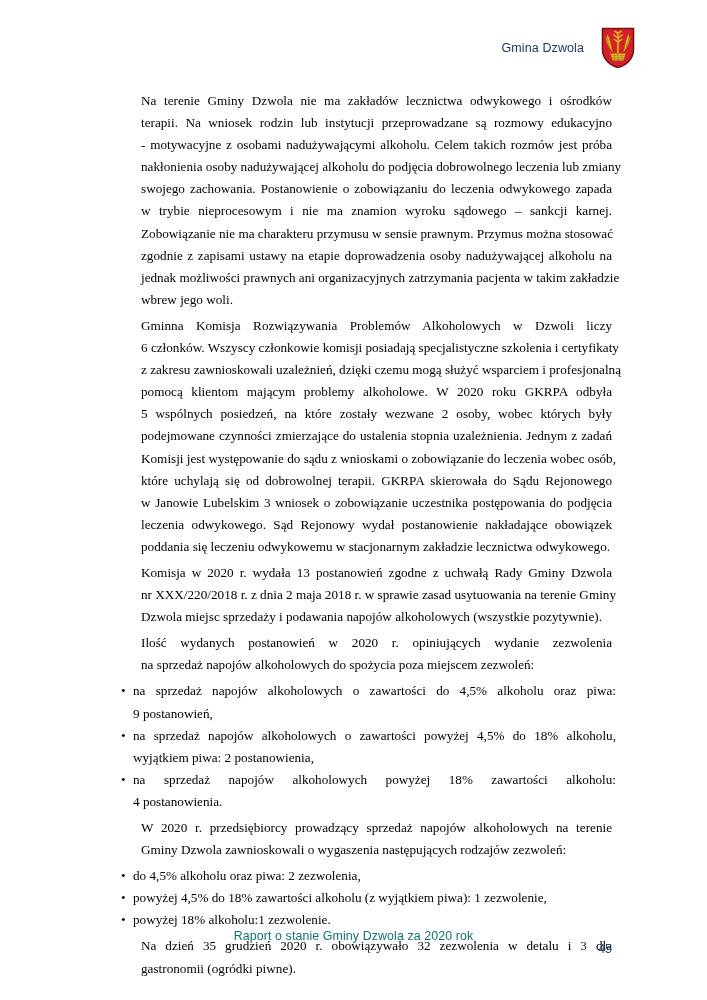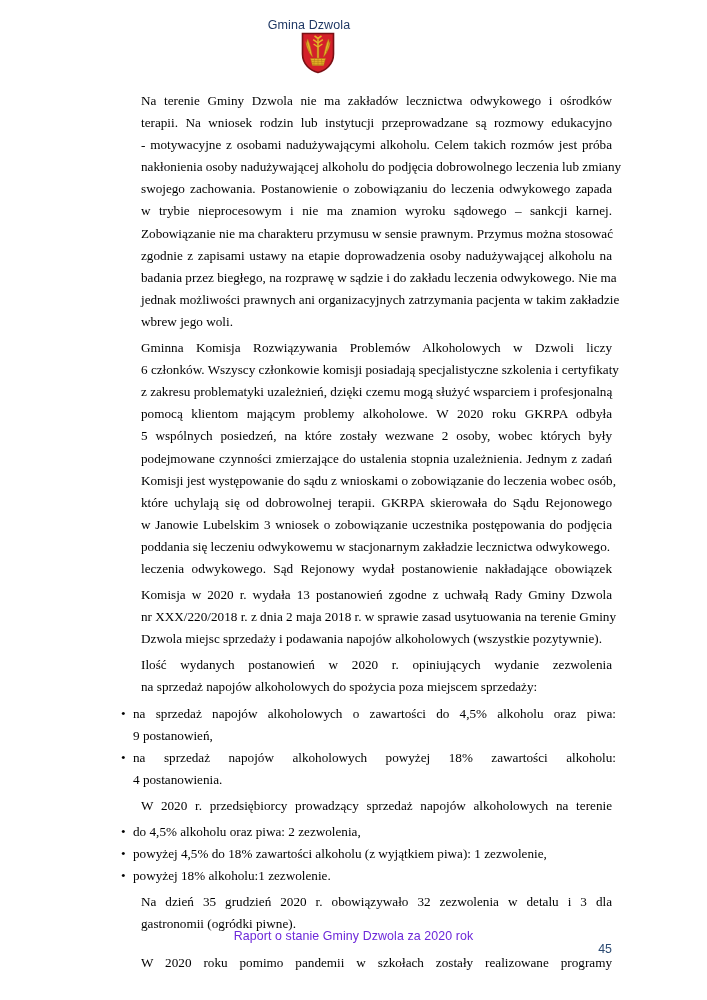--- a/index.html
+++ b/index.html
@@ -29,21 +29,20 @@
     position: absolute;
     top: 22px;
     left: 0;
     width: 707px;
     height: 52px;
     display: flex;
     align-items: center;
     justify-content: flex-end;
     padding-right: 72px;
     box-sizing: border-box;
-    flex-direction: column;
   }
   .header-title {
     font-family: "Liberation Sans", "DejaVu Sans", sans-serif;
     font-size: 12.5px;
     color: #1f3864;
     letter-spacing: 0.1px;
     margin-right: 17px;
     white-space: nowrap;
   }
   .crest {
@@ -112,21 +111,21 @@
   .doc-footer {
     position: absolute;
     left: 0;
     top: 926px;
     width: 707px;
     text-align: center;
   }
   .footer-text {
     font-family: "Liberation Sans", "DejaVu Sans", sans-serif;
     font-size: 12.4px;
-    color: #6d28d9;
+    color: #0f766e;
     letter-spacing: 0.1px;
   }
   .page-number {
     position: absolute;
     top: 942px;
     left: 0;
     width: 707px;
     padding-right: 95px;
     box-sizing: border-box;
     text-align: right;
@@ -168,63 +167,67 @@
 
     <p class="para">
       <span class="flowline" style="text-indent:40px">Na terenie Gminy Dzwola nie ma zakładów lecznictwa odwykowego i ośrodków</span>
       <span class="flowline">terapii. Na wniosek rodzin lub instytucji przeprowadzane są rozmowy edukacyjno</span>
       <span class="flowline">- motywacyjne z osobami nadużywającymi alkoholu. Celem takich rozmów jest próba</span>
       <span class="flowline">nakłonienia osoby nadużywającej alkoholu do podjęcia dobrowolnego leczenia lub zmiany</span>
       <span class="flowline">swojego zachowania.  Postanowienie o zobowiązaniu do leczenia odwykowego zapada</span>
       <span class="flowline">w trybie nieprocesowym i nie ma znamion wyroku sądowego – sankcji karnej.</span>
       <span class="flowline">Zobowiązanie nie ma charakteru przymusu w sensie prawnym. Przymus można stosować</span>
       <span class="flowline">zgodnie z zapisami ustawy na etapie doprowadzenia osoby nadużywającej alkoholu na</span>
-      <span class="flowline">badania przez biegłego, na rozprawę w sądzie i do zakładu leczenia odwykowego. Nie ma</span>
       <span class="flowline">jednak możliwości prawnych ani organizacyjnych zatrzymania pacjenta w takim zakładzie</span>
       <span class="flowline last">wbrew jego woli.</span>
     </p>
 
     <p class="para">
       <span class="flowline" style="text-indent:40px">Gminna Komisja Rozwiązywania Problemów Alkoholowych w Dzwoli liczy</span>
       <span class="flowline">6 członków. Wszyscy członkowie komisji posiadają specjalistyczne szkolenia i certyfikaty</span>
-      <span class="flowline">z zakresu problematyki uzależnień, dzięki czemu mogą służyć wsparciem i profesjonalną</span>
+      <span class="flowline">z zakresu zawnioskowali uzależnień, dzięki czemu mogą służyć wsparciem i profesjonalną</span>
       <span class="flowline">pomocą klientom mającym problemy alkoholowe. W 2020 roku GKRPA odbyła</span>
       <span class="flowline">5 wspólnych posiedzeń, na które zostały wezwane 2 osoby, wobec których były</span>
       <span class="flowline">podejmowane czynności zmierzające do ustalenia stopnia uzależnienia. Jednym z zadań</span>
       <span class="flowline">Komisji jest występowanie do sądu z wnioskami o zobowiązanie do leczenia wobec osób,</span>
       <span class="flowline">które uchylają się od dobrowolnej terapii. GKRPA skierowała do Sądu Rejonowego</span>
       <span class="flowline">w Janowie Lubelskim 3 wniosek o zobowiązanie uczestnika postępowania do podjęcia</span>
+      <span class="flowline">leczenia odwykowego. Sąd Rejonowy wydał postanowienie nakładające obowiązek</span>
       <span class="flowline last">poddania się leczeniu odwykowemu w stacjonarnym zakładzie lecznictwa odwykowego.</span>
-      <span class="flowline">leczenia odwykowego. Sąd Rejonowy wydał postanowienie nakładające obowiązek</span>
     </p>
 
     <p class="para">
       <span class="flowline" style="text-indent:40px">Komisja w 2020 r. wydała 13 postanowień zgodne z uchwałą Rady Gminy Dzwola</span>
       <span class="flowline">nr XXX/220/2018 r. z dnia 2 maja 2018 r. w sprawie zasad usytuowania na terenie Gminy</span>
       <span class="flowline last">Dzwola miejsc sprzedaży i podawania napojów alkoholowych (wszystkie pozytywnie).</span>
     </p>
 
     <p class="para">
       <span class="flowline" style="text-indent:40px">Ilość wydanych postanowień w 2020 r. opiniujących wydanie zezwolenia</span>
-      <span class="flowline last">na sprzedaż napojów alkoholowych do spożycia poza miejscem sprzedaży:</span>
+      <span class="flowline last">na sprzedaż napojów alkoholowych do spożycia poza miejscem zezwoleń:</span>
     </p>
 
     <ul class="bullets">
       <li>
         <span class="flowline">na sprzedaż napojów alkoholowych o zawartości do 4,5% alkoholu oraz piwa:</span>
         <span class="flowline last">9 postanowień,</span>
       </li>
       <li>
+        <span class="flowline">na sprzedaż napojów alkoholowych o zawartości powyżej 4,5% do 18% alkoholu,</span>
+        <span class="flowline last">wyjątkiem piwa: 2 postanowienia,</span>
+      </li>
+      <li>
         <span class="flowline">na sprzedaż napojów alkoholowych powyżej 18% zawartości alkoholu:</span>
         <span class="flowline last">4 postanowienia.</span>
       </li>
     </ul>
 
     <p class="para">
       <span class="flowline" style="text-indent:40px">W 2020 r. przedsiębiorcy prowadzący sprzedaż napojów alkoholowych na terenie</span>
+      <span class="flowline last">Gminy Dzwola zawnioskowali o wygaszenia następujących rodzajów zezwoleń:</span>
     </p>
 
     <ul class="bullets">
       <li>
         <span class="flowline last">do 4,5% alkoholu oraz piwa: 2 zezwolenia,</span>
       </li>
       <li>
         <span class="flowline last">powyżej 4,5% do 18% zawartości alkoholu (z wyjątkiem piwa): 1 zezwolenie,</span>
       </li>
       <li>

